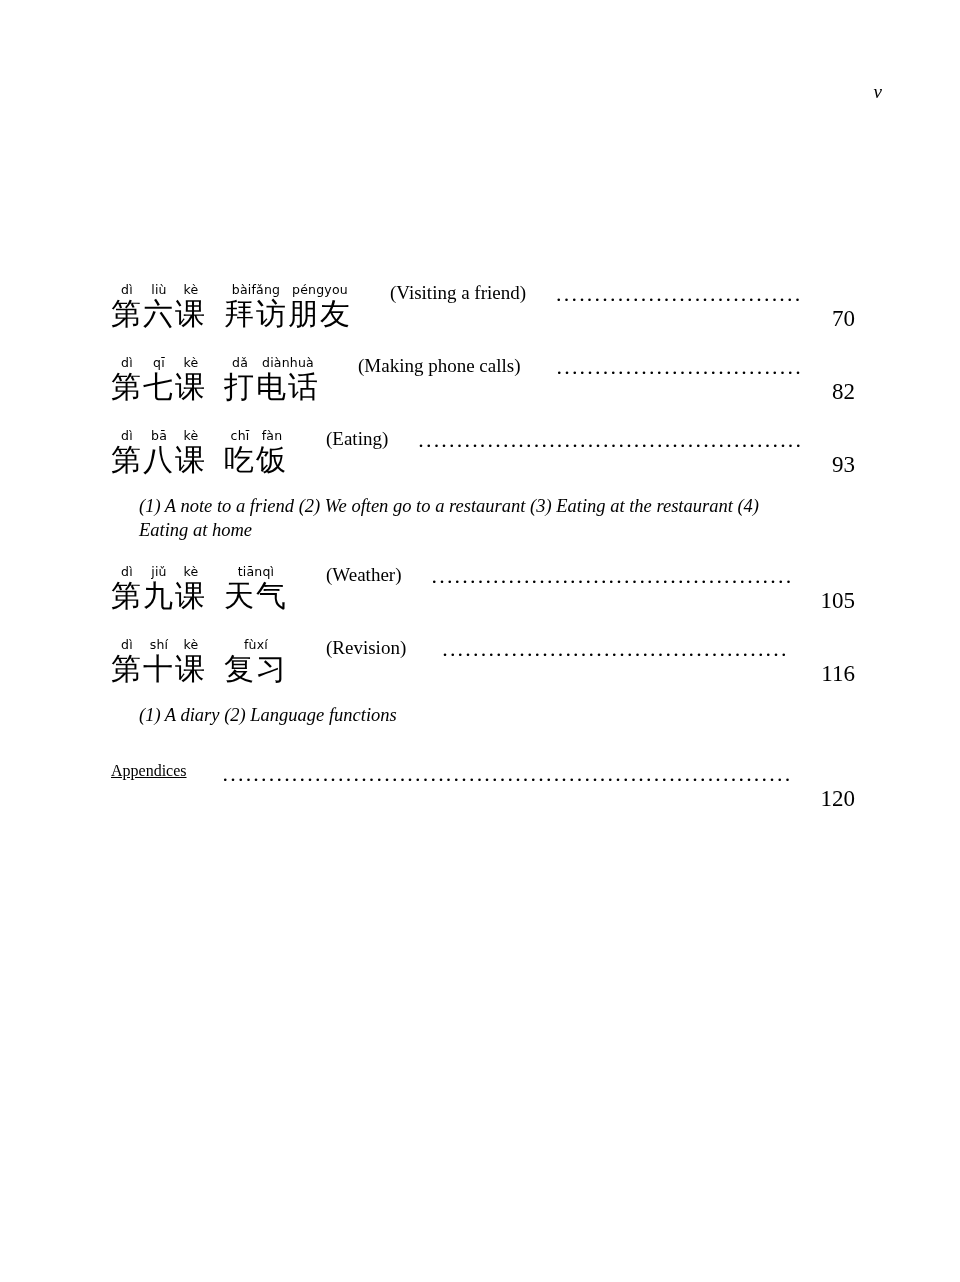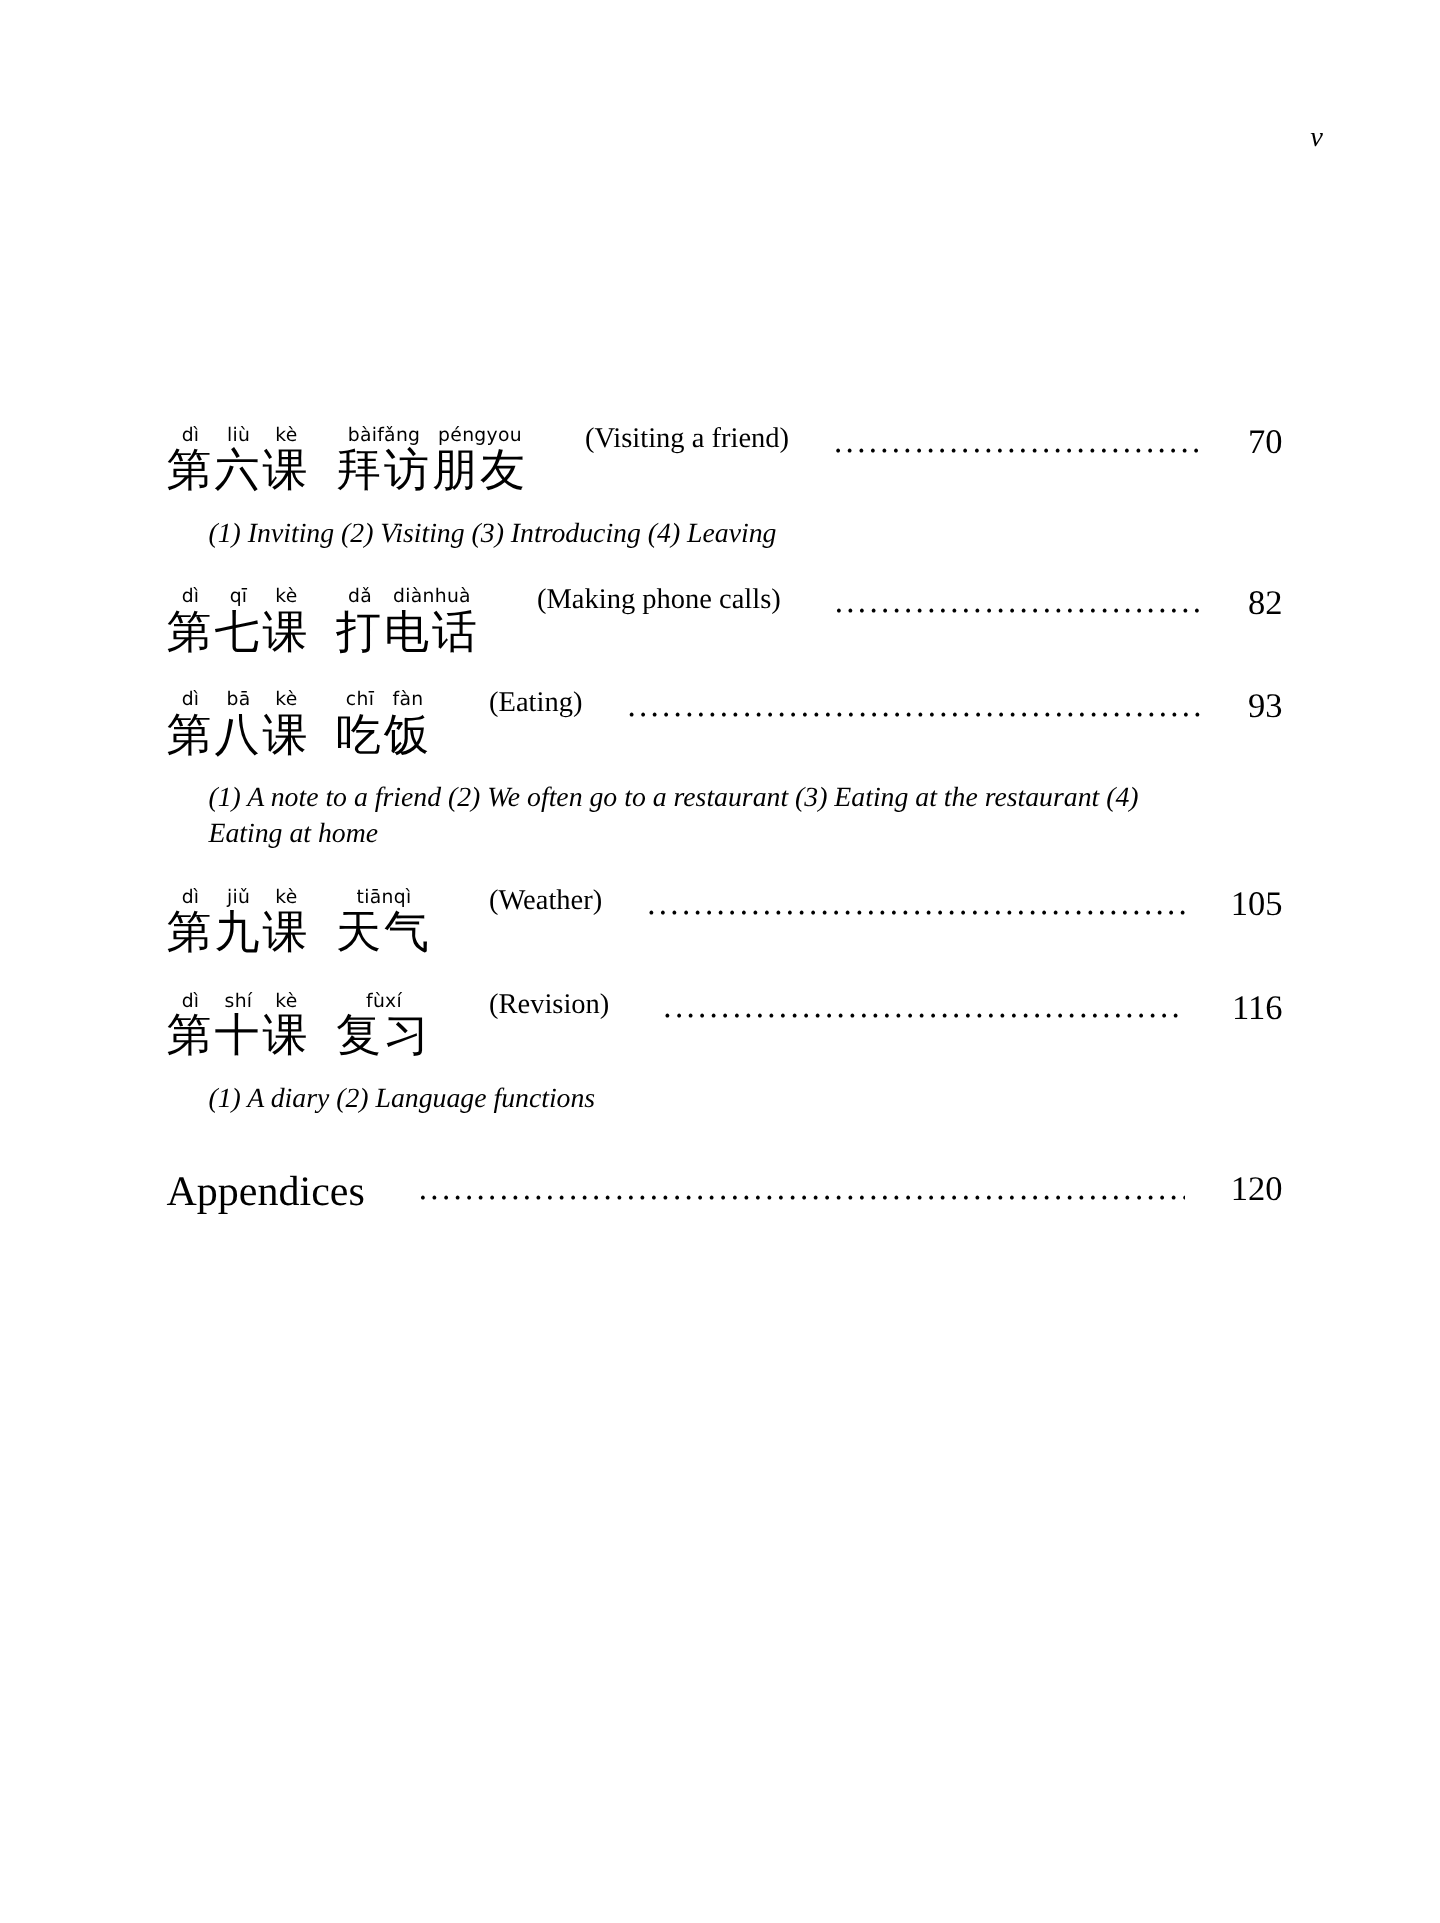--- a/index.html
+++ b/index.html
@@ -95,25 +95,26 @@
     font-size: 19px;
     line-height: 1;
     white-space: nowrap;
     flex: 0 0 auto;
     padding-bottom: 3px;
     margin-left: 10px;
   }
 
   .plain-title {
     font-family: "Liberation Serif", "DejaVu Serif", serif;
-    font-size: 28px;
+    font-size: 16px;
     line-height: 1;
     white-space: nowrap;
     flex: 0 0 auto;
     padding-bottom: 2px;
+    text-decoration: underline;
   }
 
   
   .leader {
     flex: 1 1 auto;
     position: relative;
     height: 1em;
     overflow: hidden;
     margin: 0 2px 5px 2px;
     font-family: "Liberation Serif", "DejaVu Serif", serif;
@@ -133,20 +134,21 @@
   }
 
   .page-num {
     flex: 0 0 auto;
     font-family: "Liberation Serif", "DejaVu Serif", serif;
     font-size: 23px;
     line-height: 1;
     padding-bottom: 4px;
     padding-left: 1px;
     text-align: right;
+    margin-top: 24px;
   }
 
   
   .subitems {
     margin-top: 14px;
     margin-left: 28px;
     font-family: "Liberation Serif", "DejaVu Serif", serif;
     font-style: italic;
     font-size: 18.5px;
     line-height: 1.32;
@@ -192,21 +194,20 @@
           </span>
           <span class="ruby">
             <span class="pinyin">péngyou</span>
             <span class="hanzi">朋友</span>
           </span>
         </span>
         <span class="en-title">(Visiting a friend)</span>
         <span class="leader"></span>
         <span class="page-num">70</span>
       </div>
-      <div class="subitems">(1) Inviting (2) Visiting (3) Introducing (4) Leaving</div>
     </div>
 
     <div class="entry lesson-seven">
       <div class="entry-line">
         <span class="cn-title">
           <span class="ruby">
             <span class="pinyin">dì</span>
             <span class="hanzi">第</span>
           </span>
           <span class="ruby">

